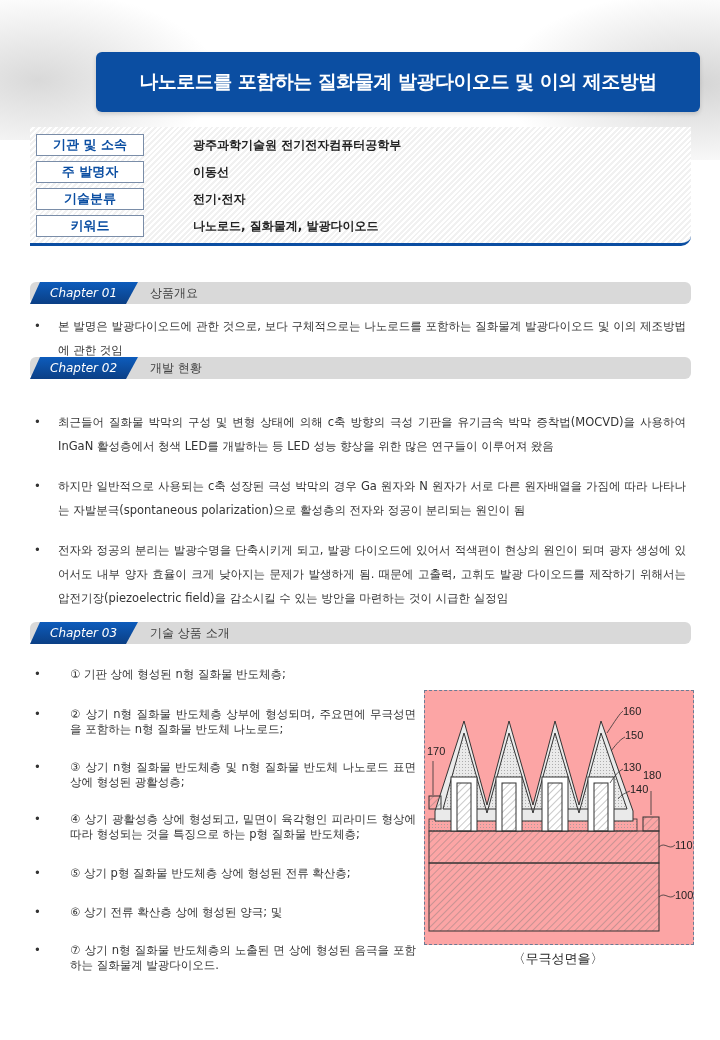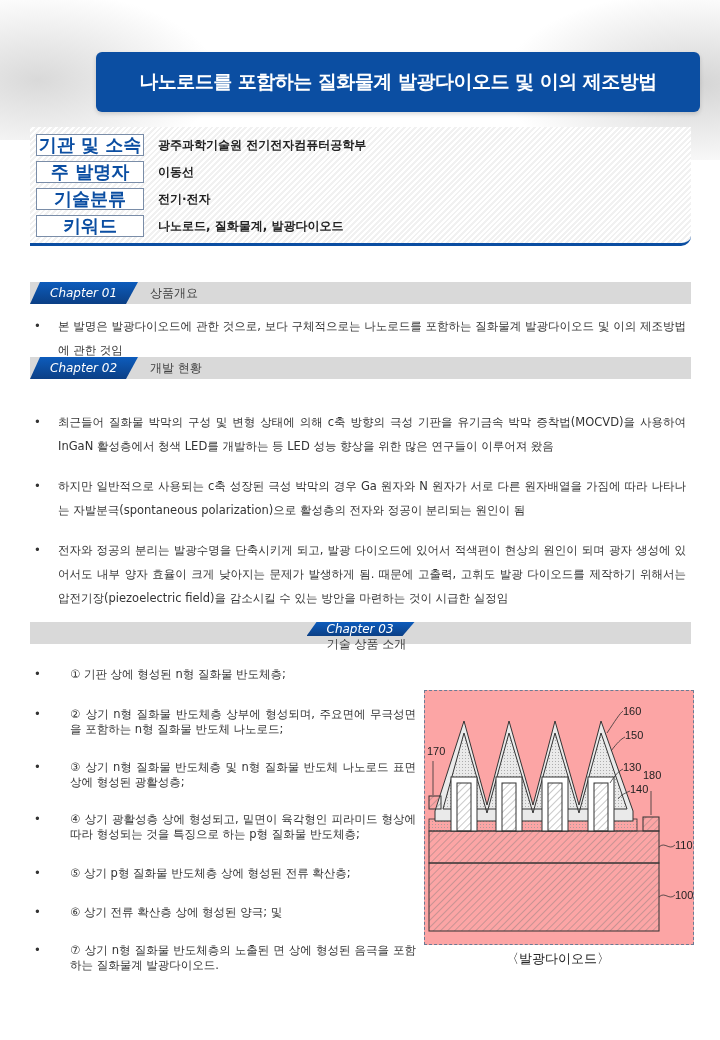--- a/index.html
+++ b/index.html
@@ -27,28 +27,28 @@
   .title-bar span { color:#fff; font-size:19px; font-weight:bold; letter-spacing:-0.5px; }
 
   .info-box {
     position:absolute; left:30px; top:127px; width:661px; height:116px;
     background:repeating-linear-gradient(135deg, #f1f1f1 0px, #f1f1f1 2px, #ffffff 2px, #ffffff 4px);
     border-bottom:3px solid #0b4ea2; border-bottom-right-radius:10px;
   }
   .info-row { position:absolute; left:6px; height:22px; display:flex; align-items:center; }
   .info-label {
     width:106px; height:20px; border:1px solid #7a8da8; background:#fff;
-    color:#0b4ea2; font-weight:bold; font-size:18px;
+    color:#0b4ea2; font-weight:bold; font-size:13px;
     display:flex; align-items:center; justify-content:center;
   }
-  .info-value { margin-left:14px; font-size:12px; font-weight:bold; color:#222; }
+  .info-value { margin-left:14px; font-size:12px; font-weight:bold; color:#222;padding-left:35px; }
 
   .chapter {
     position:absolute; left:30px; width:661px; height:22px;
-    background:#d9d9d9; display:flex; align-items:center;
+    background:#d9d9d9; display:flex; align-items:center;border-radius:6px;
   }
   .chapter-tag {
     position:relative; width:108px; height:22px;
     display:flex; align-items:center; padding-left:20px; box-sizing:border-box;
     color:#fff; font-style:italic; font-size:12px;
   }
   .chapter-tag::before {
     content:""; position:absolute; left:0; top:0; width:100%; height:100%;
     background:linear-gradient(180deg, #0d5cbc 0%, #0b3f85 100%);
     clip-path:polygon(10px 0, 100% 0, calc(100% - 12px) 100%, 0 100%);
@@ -132,21 +132,21 @@
 </div>
 <div class="para" style="top:474px;">
   <span class="bullet">•</span>
   <span class="txt">하지만 일반적으로 사용되는 c축 성장된 극성 박막의 경우 Ga 원자와 N 원자가 서로 다른 원자배열을 가짐에 따라 나타나는 자발분극(spontaneous polarization)으로 활성층의 전자와 정공이 분리되는 원인이 됨</span>
 </div>
 <div class="para" style="top:538px;">
   <span class="bullet">•</span>
   <span class="txt">전자와 정공의 분리는 발광수명을 단축시키게 되고, 발광 다이오드에 있어서 적색편이 현상의 원인이 되며 광자 생성에 있어서도 내부 양자 효율이 크게 낮아지는 문제가 발생하게 됨. 때문에 고출력, 고휘도 발광 다이오드를 제작하기 위해서는 압전기장(piezoelectric field)을 감소시킬 수 있는 방안을 마련하는 것이 시급한 실정임</span>
 </div>
 
-<div class="chapter" style="top:622px;flex-direction:column;">
+<div class="chapter" style="top:622px;">
   <div class="chapter-tag">
       <span>Chapter 03</span>
     </div>
   <div class="chapter-title">기술 상품 소개</div>
 </div>
 
 <div class="item" style="top:667px;">
   <span class="bullet">•</span>
   <span class="txt">① 기판 상에 형성된 n형 질화물 반도체층;</span>
 </div>
@@ -219,13 +219,13 @@
     <text x="198" y="24" font-size="11" font-family="Liberation Sans, sans-serif" fill="#222">160</text>
     <text x="200" y="48" font-size="11" font-family="Liberation Sans, sans-serif" fill="#222">150</text>
     <text x="198" y="80" font-size="11" font-family="Liberation Sans, sans-serif" fill="#222">130</text>
     <text x="205" y="102" font-size="11" font-family="Liberation Sans, sans-serif" fill="#222">140</text>
     <text x="2" y="64" font-size="11" font-family="Liberation Sans, sans-serif" fill="#222">170</text>
     <text x="218" y="88" font-size="11" font-family="Liberation Sans, sans-serif" fill="#222">180</text>
     <text x="250" y="158" font-size="11" font-family="Liberation Sans, sans-serif" fill="#222">110</text>
     <text x="250" y="208" font-size="11" font-family="Liberation Sans, sans-serif" fill="#222">100</text>
   </svg>
 </div>
-<div class="figure-caption">〈발광다이오드〉</div>
+<div class="figure-caption">〈무극성면을〉</div>
 
 </body></html>

